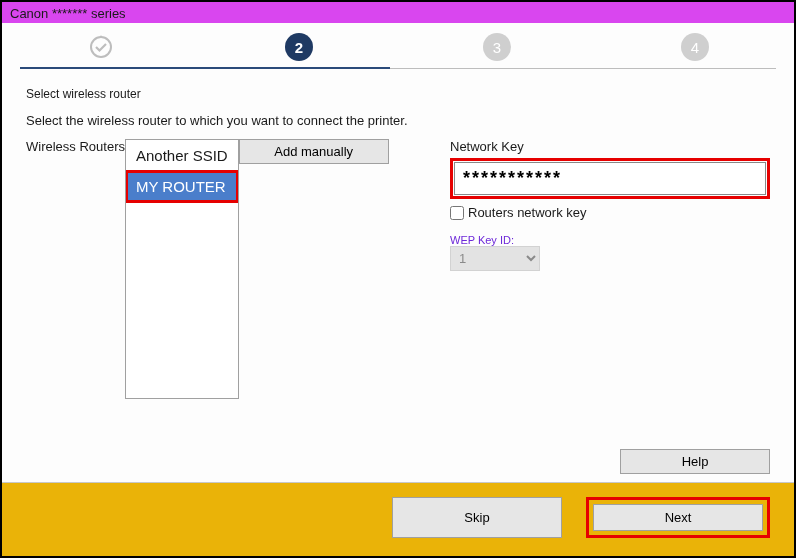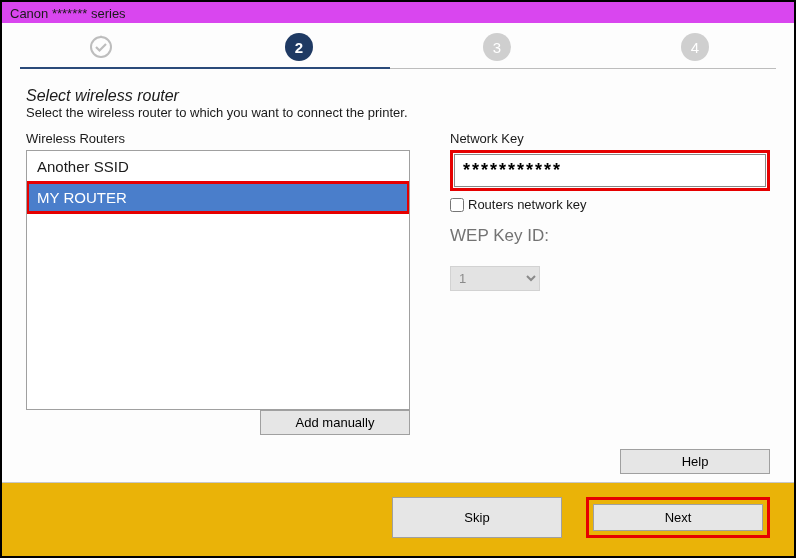--- a/index.html
+++ b/index.html
@@ -57,35 +57,34 @@
     height: 2px;
     background: #2a4a7a;
   }
   .content {
     flex: 1;
     padding: 18px 24px 8px 24px;
     display: flex;
     flex-direction: column;
   }
   h2 {
-    margin: 0 0 0 0;
-    font-size: 16px;
+    margin: 0 0 12px 0;
+    font-size: 12px;
     font-weight: normal;
-    font-style: italic;
   }
   .subtitle {
     font-size: 13px;
     margin-bottom: 11px;
   }
   .columns {
     display: flex;
     gap: 40px;
     flex: 1;
   }
-  .left-col { width: 384px; display:flex; flex-direction:column; }
+  .left-col { width: 384px; display:flex; flex-direction:row; }
   .right-col { flex: 1; display:flex; flex-direction:column; }
   .field-label { font-size: 13px; margin-bottom: 4px; }
   .router-list {
     border: 1px solid #a0a0a0;
     height: 260px;
     background: #fff;
     overflow: hidden;
   }
   .router-item {
     padding: 7px 10px;
@@ -128,23 +127,23 @@
     align-items: center;
     gap: 4px;
     margin-bottom: 14px;
     font-size: 13px;
   }
   .chk-row input[type=checkbox] {
     width: 14px; height: 14px;
     margin: 0;
   }
   .wep-label {
-    color: #737373;
-    font-size: 17px;
-    margin-bottom: 20px;
+    color: #6d28d9;
+    font-size: 11px;
+    margin-bottom: 0;
   }
   select.wep {
     width: 90px;
     background: #d9d9d9;
     border: 1px solid #c0c0c0;
     color: #5a5a5a;
     padding: 3px 4px;
     font-size: 13px;
   }
   .right-spacer { flex: 1; }

